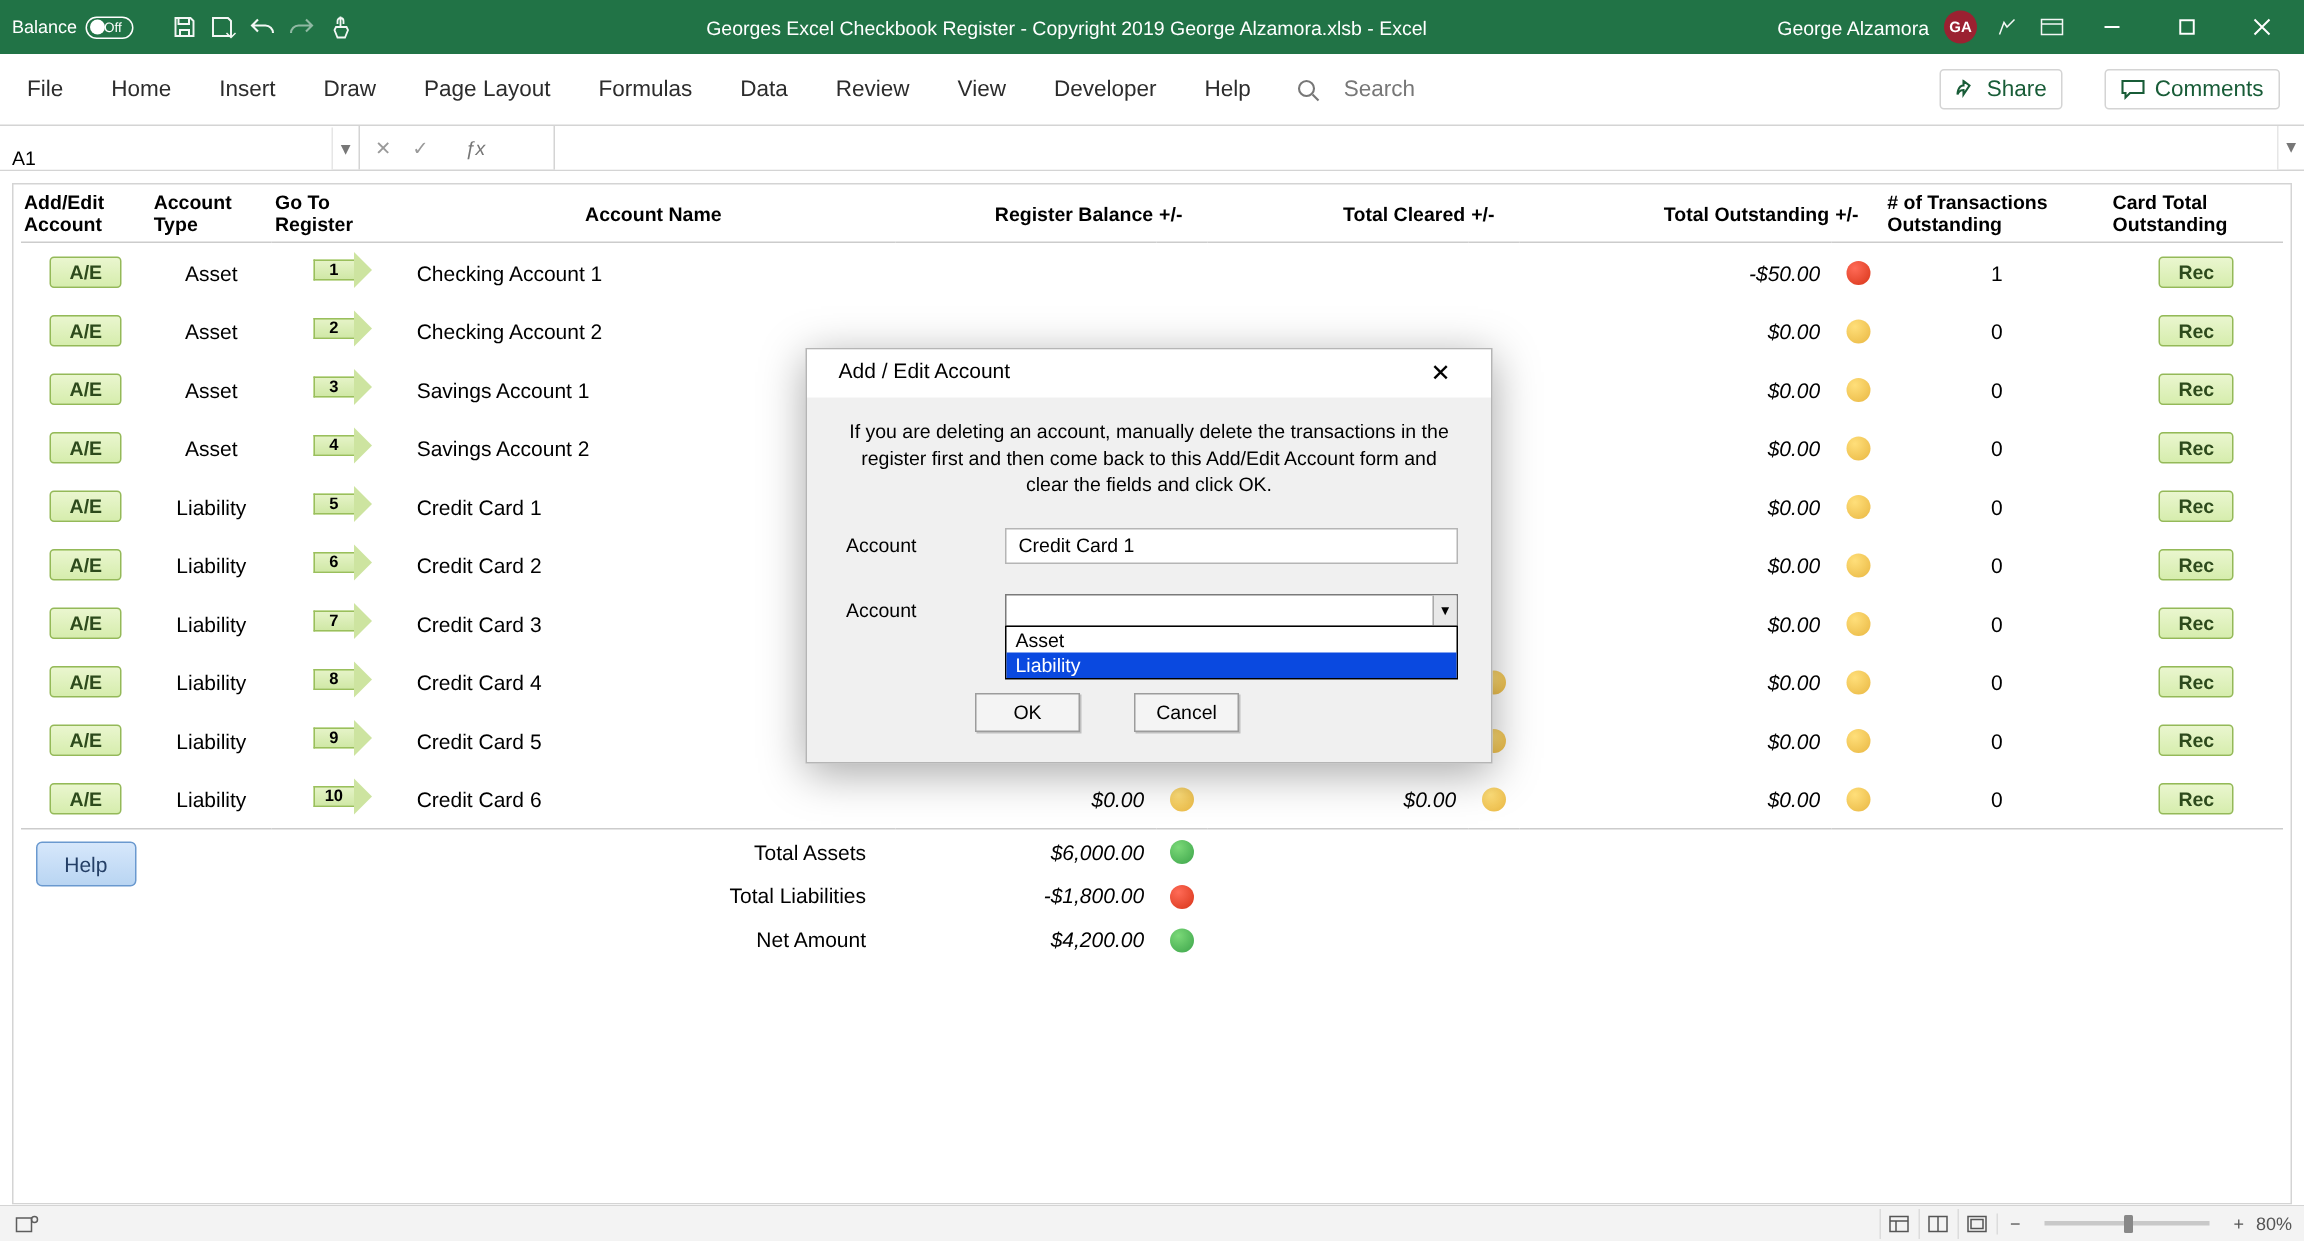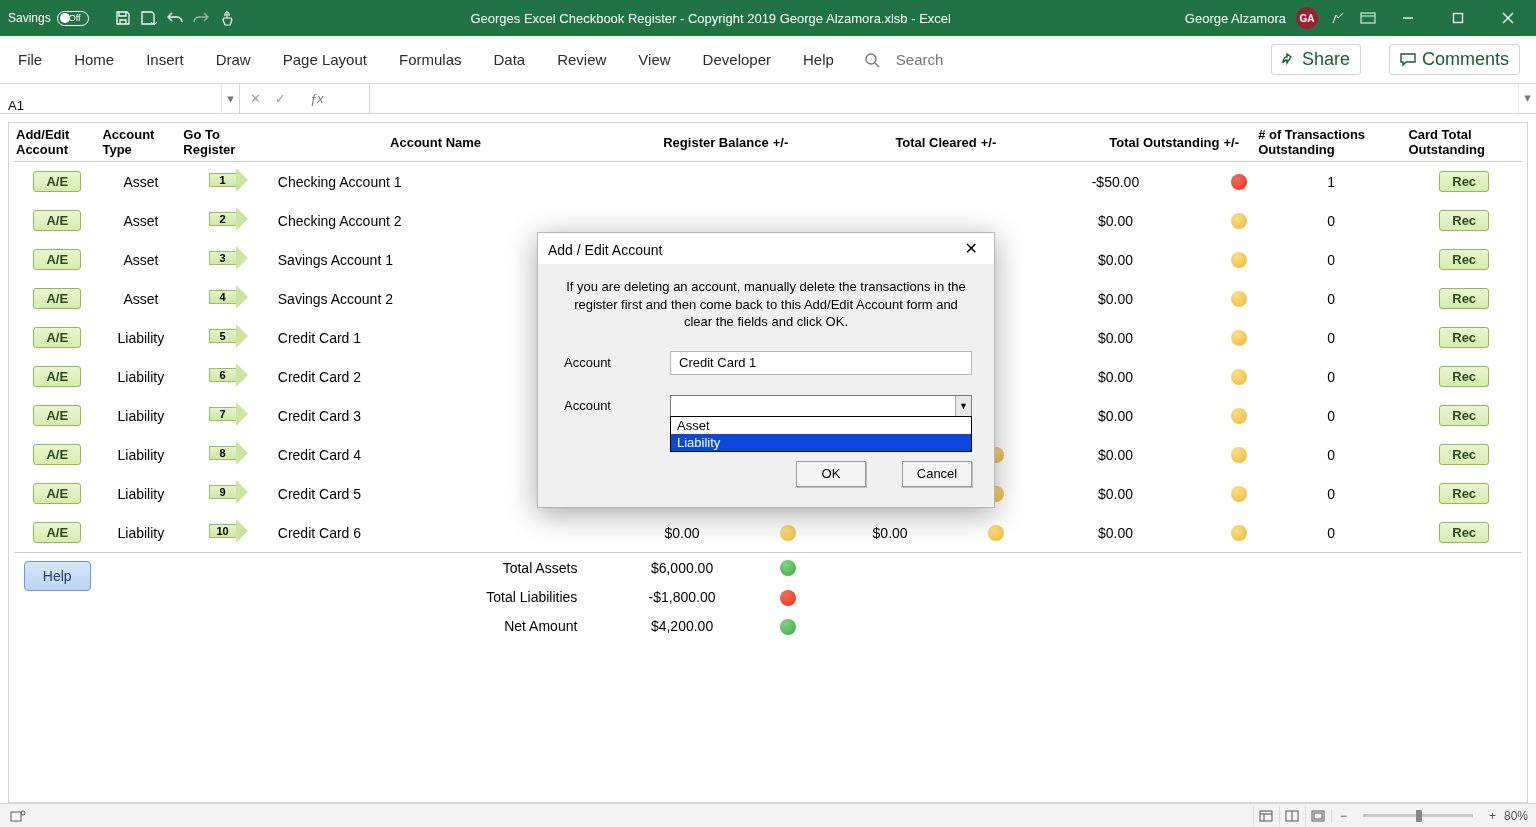--- a/index.html
+++ b/index.html
@@ -15,21 +15,21 @@
   .titlebar .center { flex:1; text-align:center; font-size:13px; }
   .titlebar .right { display:flex; align-items:center; gap:10px; }
   .avatar { width:22px; height:22px; border-radius:50%; background:#9b2131; display:flex; align-items:center; justify-content:center; font-size:10px; font-weight:600; }
   .winbtn { width:40px; height:28px; display:flex; align-items:center; justify-content:center; }
   
   
   .ribbon { height:48px; background:#fff; border-bottom:1px solid #d4d4d4; display:flex; align-items:center; padding:0 16px; gap:28px; }
   .ribbon-tab { font-size:15px; color:#2c2c2c; cursor:pointer; padding:4px 2px; }
   .ribbon-search { display:flex; align-items:flex-end; gap:16px; color:#777; font-size:15px; cursor:text; }
   .ribbon-spacer { flex:1; }
-  .ribbon-action { display:flex; align-items:center; gap:6px; font-size:18px; color:#185c37; padding:4px 10px; border:1px solid #d4d4d4; border-radius:3px; cursor:pointer; }
+  .ribbon-action { display:flex; align-items:center; gap:6px; font-size:15px; color:#185c37; padding:4px 10px; border:1px solid #d4d4d4; border-radius:3px; cursor:pointer; }
   
   
   .formulabar { height:30px; background:#fff; border-bottom:1px solid #d4d4d4; display:flex; align-items:stretch; }
   .namebox { width:240px; border-right:1px solid #d4d4d4; display:flex; align-items:flex-end; }
   .namebox input { flex:1; border:none; padding:0 8px; font-size:13px; outline:none; }
   .namebox .dd { width:18px; text-align:center; color:#777; border-left:1px solid #e6e6e6; line-height:28px; cursor:pointer;}
   .fxbtns { display:flex; align-items:center; padding:0 10px; gap:14px; color:#9a9a9a; border-right:1px solid #d4d4d4; width:130px;}
   .fxlabel { font-style:italic; color:#777; padding:0 10px; display:flex; align-items:center; }
   .fxinput { flex:1; border:none; padding:0 8px; outline:none; }
   .fxdd { width:18px; text-align:center; color:#777; line-height:28px; border-left:1px solid #e6e6e6; cursor:pointer;}
@@ -37,72 +37,72 @@
   
   .sheet-wrap { position:relative; height:calc(827px - 36px - 48px - 30px - 24px); padding:8px 8px 0 8px; background:#fff; }
   .sheet-inner { border:1px solid #d4d4d4; height:100%; overflow:hidden; background:#fff; position:relative; padding-bottom:4px;}
   
   .pagetitle { text-align:center; color:#1f6fbf; font-size:25px; font-weight:600; padding:14px 0 14px; }
   
   table.accts { width:calc(100% - 10px); margin:0 5px; border-collapse:collapse; }
   table.accts th { font-size:13px; font-weight:600; text-align:left; padding:4px 2px; border-bottom:1px solid #ccc; }
   table.accts td { text-align:center; font-size:14px; padding:6px 4px; border-bottom:0; }
   table.accts td.acctname { text-align:left; padding-left:4px; }
-  table.accts td.money { padding-right:8px; }
+  table.accts td.money { text-align:right; padding-right:8px;font-style:italic; }
   
   .btn-ae, .btn-rec { display:inline-block; padding:2px 12px; background:linear-gradient(#eaf6cf,#d6edad); border:1px solid #94b958; border-radius:3px; font-size:13px; font-weight:600; color:#2d4a1c; cursor:pointer;}
   .btn-help { display:inline-block; padding:6px 18px; background:linear-gradient(#d6e7fb,#b9d5f2); border:1px solid #6a99cf; border-radius:4px; font-size:14px; color:#243f66; cursor:pointer;}
   
   .goarrow { display:inline-block; width:38px; height:24px; position:relative; cursor:pointer;}
   .goarrow .body { position:absolute; left:0; top:5px; width:28px; height:14px; background:linear-gradient(#e5f3c7,#d0e8a6); border:1px solid #9abf5c; border-right:none;}
   .goarrow .head { position:absolute; left:27px; top:0; width:0; height:0; border-top:12px solid transparent; border-bottom:12px solid transparent; border-left:12px solid #cde4a0;}
   .goarrow .headborder { position:absolute; left:27px; top:-1px; width:0; height:0; border-top:13px solid transparent; border-bottom:13px solid transparent; border-left:13px solid #9abf5c; z-index:-1;}
   .goarrow .num { position:absolute; left:0; top:3px; width:28px; text-align:center; font-size:11px; font-weight:600; line-height:18px;}
   
   .dot { display:inline-block; width:16px; height:16px; border-radius:50%; vertical-align:middle; }
   .dot.red { background:radial-gradient(circle at 35% 30%, #ff6b57, #d83418); }
   .dot.yellow { background:radial-gradient(circle at 35% 30%, #ffdf7a, #e9b742); }
   .dot.green { background:radial-gradient(circle at 35% 30%, #7bd978, #3ca44a); }
   
   .totrow td { border-top:1px solid #ccc; }
   
   
   .dialog { position:absolute; left:528px; top:109px; width:458px; background:#f0f0f0; border:1px solid #b5b5b5; box-shadow:0 6px 28px rgba(0,0,0,.35); }
-  .dlg-title { display:flex; justify-content:space-between; align-items:flex-end; padding:6px 10px; background:#fff; font-size:14px;}
+  .dlg-title { display:flex; justify-content:space-between; align-items:flex-start; padding:6px 21px; background:#fff; font-size:14px;}
   .dlg-close { font-size:16px; cursor:pointer; padding:0 6px;}
   .dlg-body { padding:14px 22px 20px; font-size:13px; }
   .dlg-msg { text-align:center; margin-bottom:20px; line-height:1.35;}
   .dlg-row { display:flex; align-items:center; margin-bottom:20px; }
   .dlg-label { width:110px; padding-left:4px;}
   .dlg-input { flex:1; height:24px; border:1px solid #b5b5b5; background:#fff; padding:2px 8px; font-size:13px;}
   .dlg-select-wrap { flex:1; position:relative; }
   .dlg-select { width:100%; height:22px; border:1px solid #7a7a7a; background:#fff; padding:1px 4px; font-size:13px;}
   .dlg-select-btn { position:absolute; right:1px; top:1px; width:16px; height:20px; background:#e8e8e8; border-left:1px solid #aaa; display:flex; align-items:center; justify-content:center; font-size:9px;}
   .dlg-dropdown { position:absolute; left:0; top:21px; right:0; border:1px solid #000; background:#fff; z-index:10;}
   .dlg-opt { padding:1px 6px; font-size:13px; cursor:pointer;}
   .dlg-opt.sel { background:#0a49e0; color:#fff; }
-  .dlg-buttons { display:flex; gap:36px; justify-content:flex-end; margin-top:4px; padding-left:90px;}
+  .dlg-buttons { display:flex; gap:36px; justify-content:flex-start; margin-top:4px; padding-left:90px;}
   .dlg-btn { width:70px; height:26px; background:#f4f4f4; border:1px solid #9c9c9c; font-size:13px; cursor:pointer; box-shadow:1px 1px 0 rgba(0,0,0,.2);}
   
   
   .statusbar { position:fixed; bottom:0; left:0; right:0; height:24px; background:#f3f3f3; border-top:1px solid #d4d4d4; display:flex; align-items:center; padding:0 8px; font-size:12px; color:#555;}
   .statusbar .sb-spacer { flex:1; }
   .sb-btn { width:26px; height:20px; display:flex; align-items:center; justify-content:center; border-left:1px solid #dcdcdc; cursor:pointer;}
   .zoom-slider { width:110px; height:3px; background:#c8c8c8; margin:0 8px; position:relative;}
   .zoom-slider::after { content:""; position:absolute; left:48%; top:-4px; width:6px; height:12px; background:#888; border-radius:1px;}
   
   svg { display:block; }
 </style>
 </head>
 <body>
 
 <div class="titlebar">
   <div class="left">
     <div class="autosave">
-      <span>Savings</span>
+      <span>Balance</span>
       <span class="autosave-toggle"></span>
       <span style="font-size:9px; position:relative; left:-26px; top:0;">Off</span>
     </div>
     <div class="tb-icon">
         <svg width="16" height="16" viewBox="0 0 16 16">
           <path fill="none" stroke="#fff" stroke-width="1.3" d="M2 2h10l2 2v10H2z M4 2v4h7V2 M5 14v-4h6v4"></path>
         </svg>
       </div>
     <div class="tb-icon">
         <svg width="18" height="16" viewBox="0 0 18 16">

